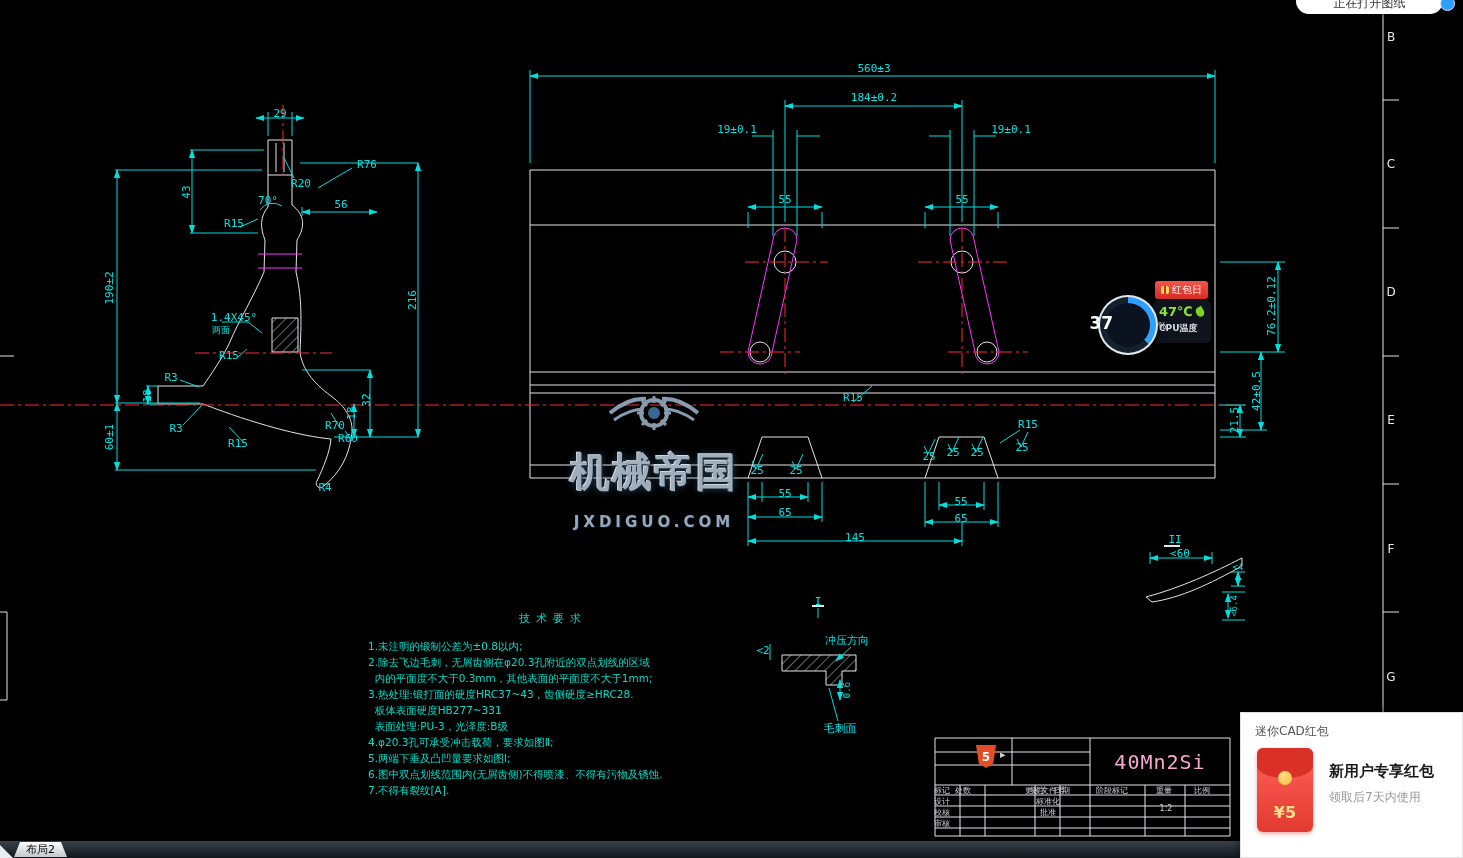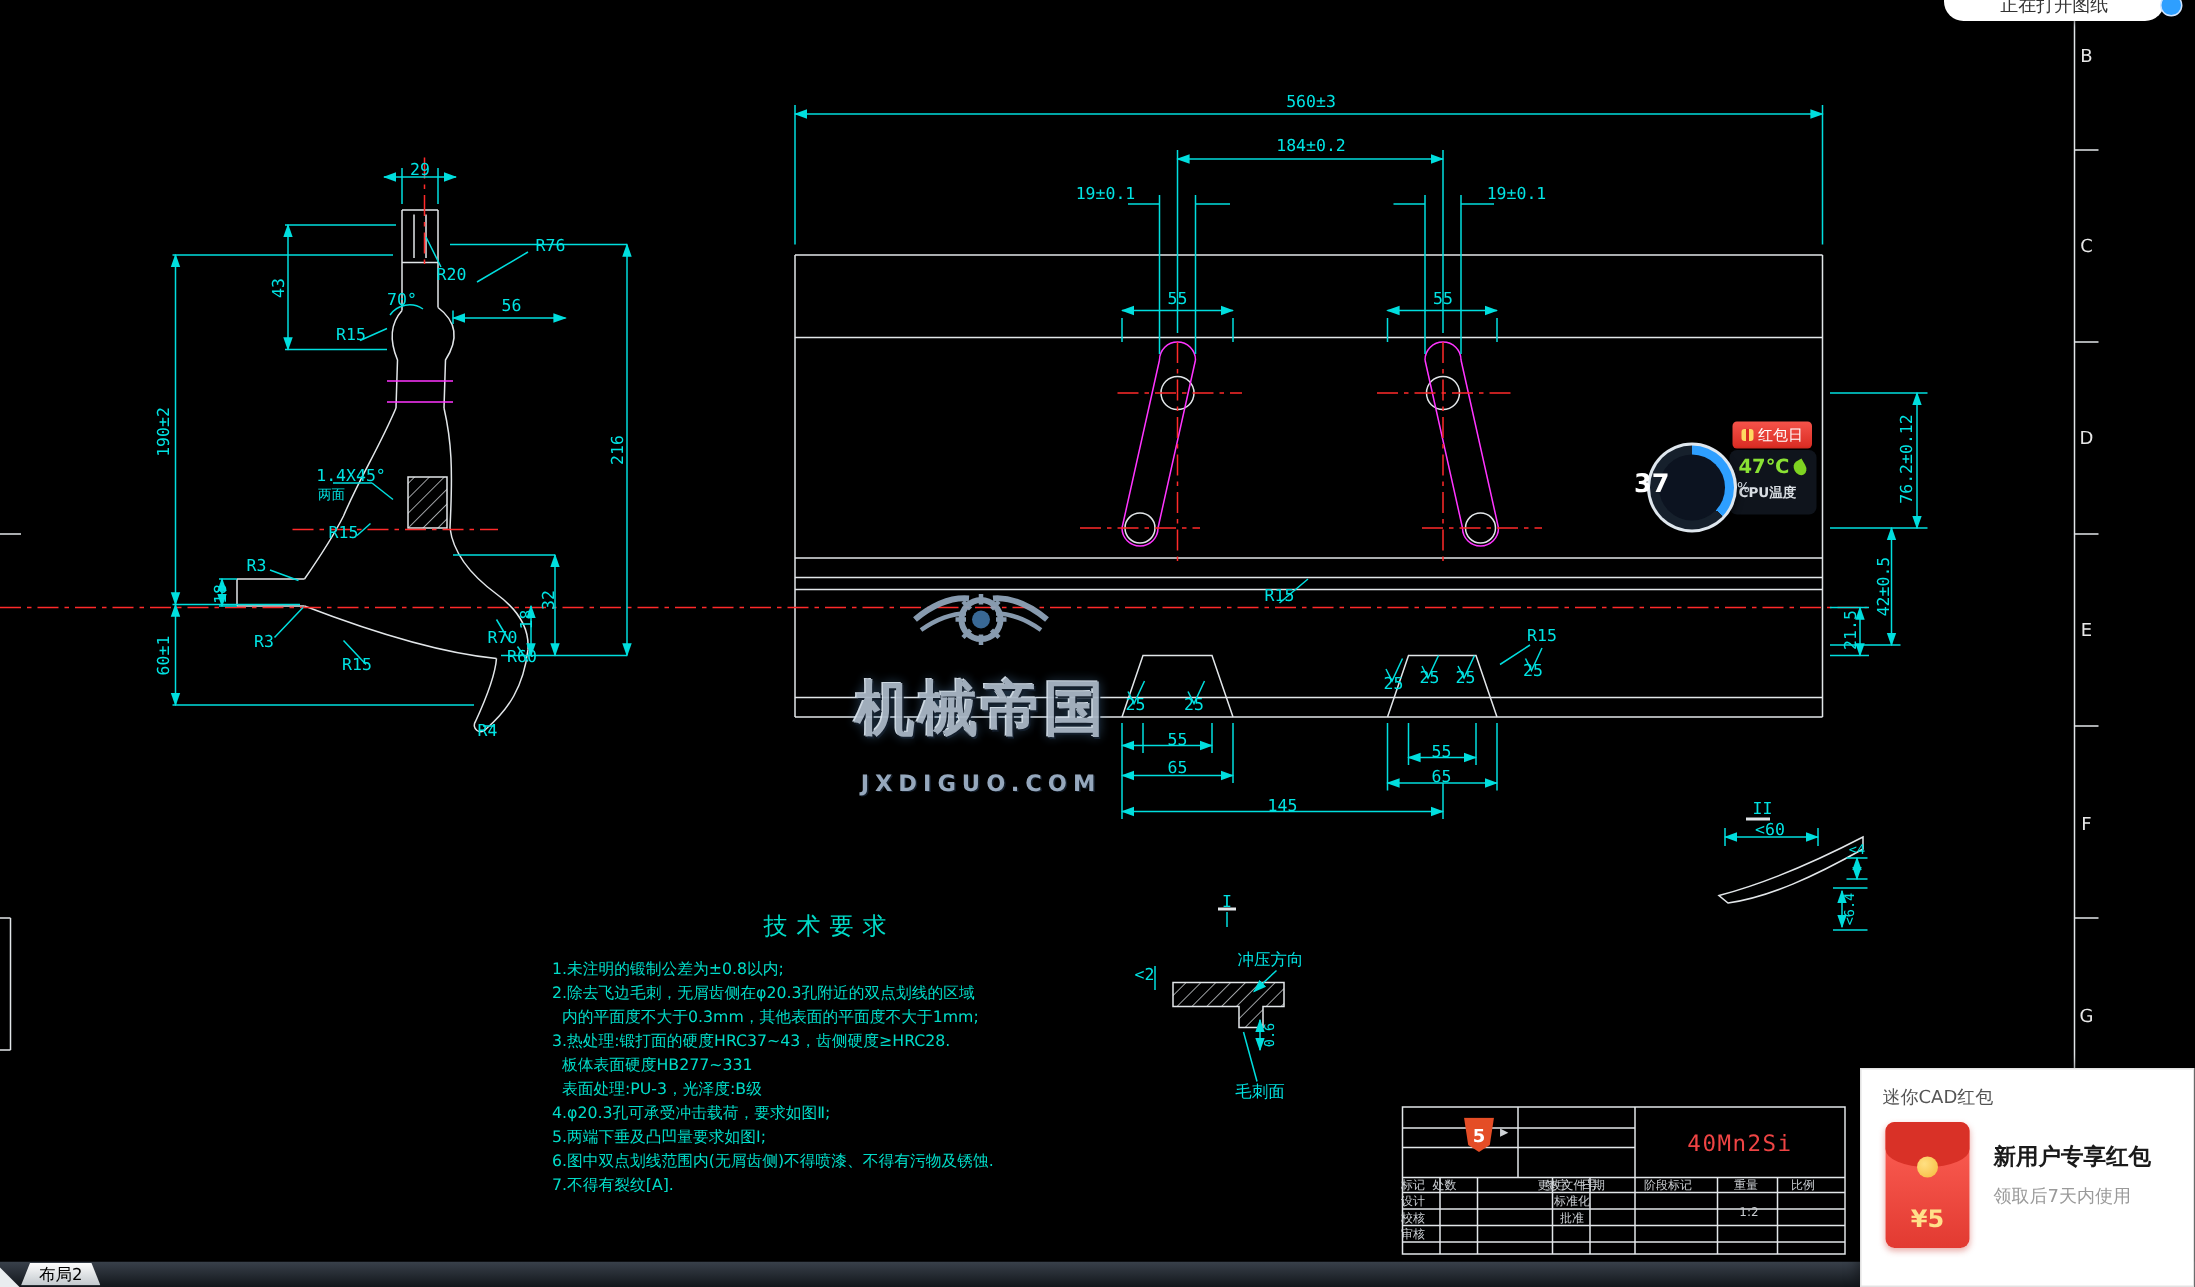--- a/index.html
+++ b/index.html
@@ -5,25 +5,25 @@
   html,body{margin:0;padding:0;}
   body{width:1463px;height:858px;background:#000;overflow:hidden;position:relative;
        font-family:"DejaVu Sans",sans-serif;}
   #cad{position:absolute;left:0;top:0;z-index:1;}
   
   #labels-layer{position:absolute;left:0;top:0;width:1463px;height:858px;z-index:3;pointer-events:none;}
   .lbl{position:absolute;transform:translate(-50%,-50%);white-space:pre;
        font:11px "DejaVu Sans Mono",monospace;color:#00e3e3;}
   .lbl.ds{font-size:9px;}
   .lbl.tb{font-size:8px;color:#c9cdd1;font-family:"DejaVu Sans",sans-serif;}
-  .lbl.mat{font-size:15px;color:#ef4444;letter-spacing:1px;}
+  .lbl.mat{font-size:20px;color:#f9a8d4;letter-spacing:1px;}
   .lbl.zone{font-size:12px;color:#e8e8e8;font-family:"DejaVu Sans",sans-serif;}
   
   #tech-title{position:absolute;left:553px;top:618px;transform:translate(-50%,-50%);
-      color:#00dcc8;font-size:16px;letter-spacing:6px;z-index:3;white-space:nowrap;}
+      color:#00dcc8;font-size:11px;letter-spacing:6px;z-index:3;white-space:nowrap;}
   #tech-lines{position:absolute;left:368px;top:638px;width:262px;z-index:3;}
   .tech-line{font-size:10.5px;line-height:16px;color:#00dcc8;white-space:pre;}
   
   .watermark{position:absolute;left:570px;top:383px;display:flex;align-items:center;gap:8px;z-index:4;opacity:.95;flex-direction:column;}
   .wm-title{font-size:40px;font-weight:bold;color:#a9b7c6;
       text-shadow:1px 1px 0 #15202e,-1px -1px 0 #d9e4ee,0 0 8px rgba(90,140,190,.55);letter-spacing:2px;}
   .wm-sub{font-size:15px;font-weight:bold;color:#9fb2c8;letter-spacing:4px;text-align:center;
       text-shadow:1px 1px 0 #15202e;margin-top:13px;}
   
   .cpu-widget{position:absolute;left:1098px;top:281px;width:118px;height:72px;z-index:6;}

